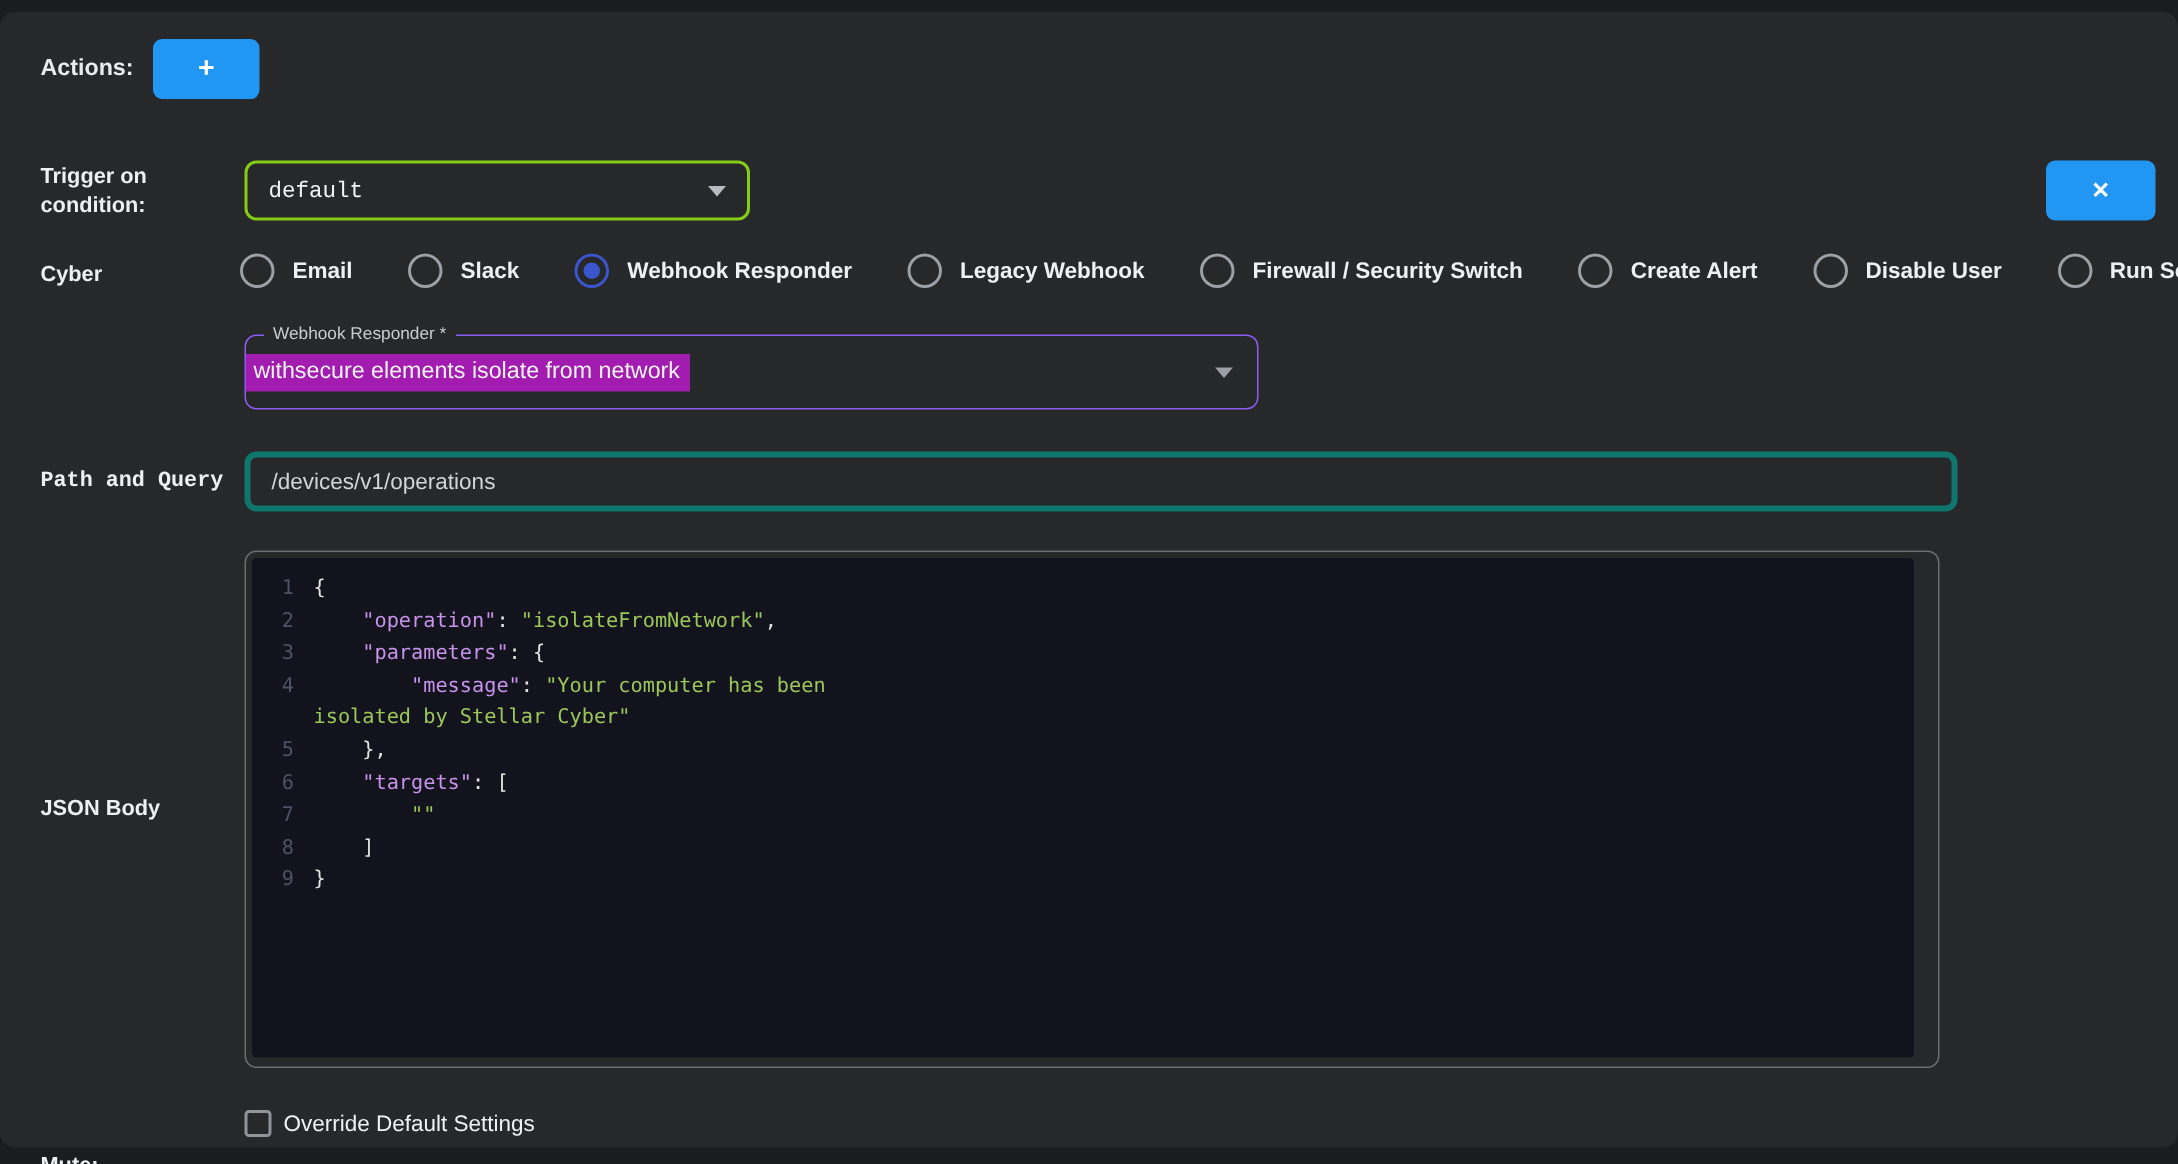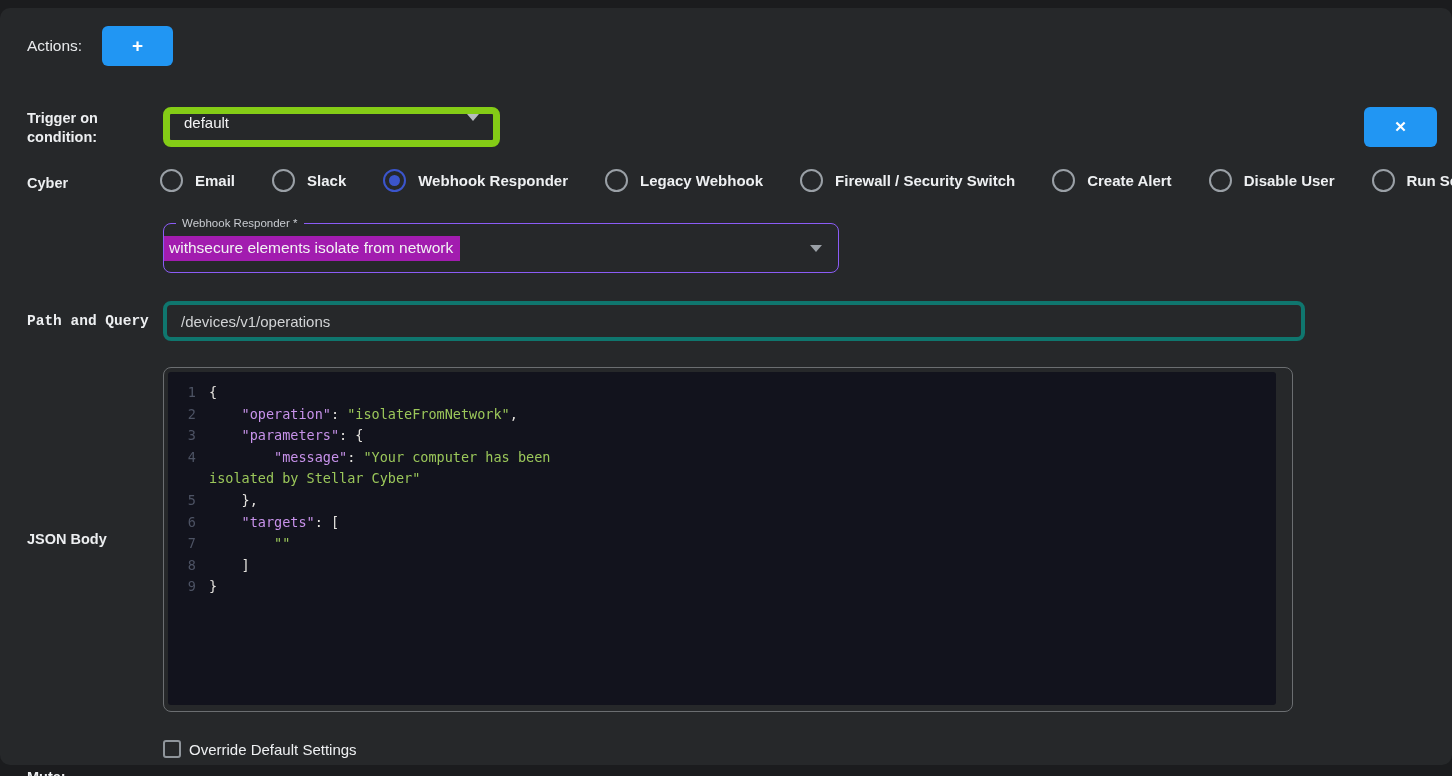--- a/index.html
+++ b/index.html
@@ -14,43 +14,44 @@
   .panel {
     position: absolute;
     left: 0; top: 8px;
     width: 1452px; height: 757px;
     background: #26282a;
     border-radius: 10px;
   }
   .abs { position: absolute; }
 
   .field-label { font-weight: 700; font-size: 14.5px; color: #edeff1; line-height: 19px; }
-  .plain-label { font-weight: 400; font-size: 15.5px; color: #e8eaec; }
+  .plain-label { font-weight: 700; font-size: 15.5px; color: #e8eaec; }
 
   .blue-btn {
     position: absolute;
     background: #2196f3;
     border: none;
     border-radius: 6px;
     color: #ffffff;
     font-weight: 700;
     cursor: pointer;
     display: flex; align-items: center; justify-content: center;
     font-family: "Liberation Sans", sans-serif;
   }
   .add-btn { left: 102px; top: 26px; width: 71px; height: 40px; font-size: 19px; }
   .remove-btn { left: 1364px; top: 107px; width: 73px; height: 40px; font-size: 15px; }
 
   .select-box {
     position: absolute;
-    border: 7px solid #84cc16;
+    border: 2px solid #84cc16;
     border-radius: 8px;
     background: transparent;
-    display: flex; align-items: flex-start;
-    cursor: pointer;
+    display: flex; align-items: center;
+    cursor: pointer;
+    font-family: Liberation Mono, monospace;
   }
   .trigger-select { left: 163px; top: 107px; width: 337px; height: 40px; padding: 0 14px; }
   .trigger-select .value { font-size: 15px; color: #f2f3f4; }
 
   .caret {
     width: 0; height: 0;
     border-left: 6px solid transparent;
     border-right: 6px solid transparent;
     border-top: 7px solid #b7bbbf;
     margin-left: auto;

